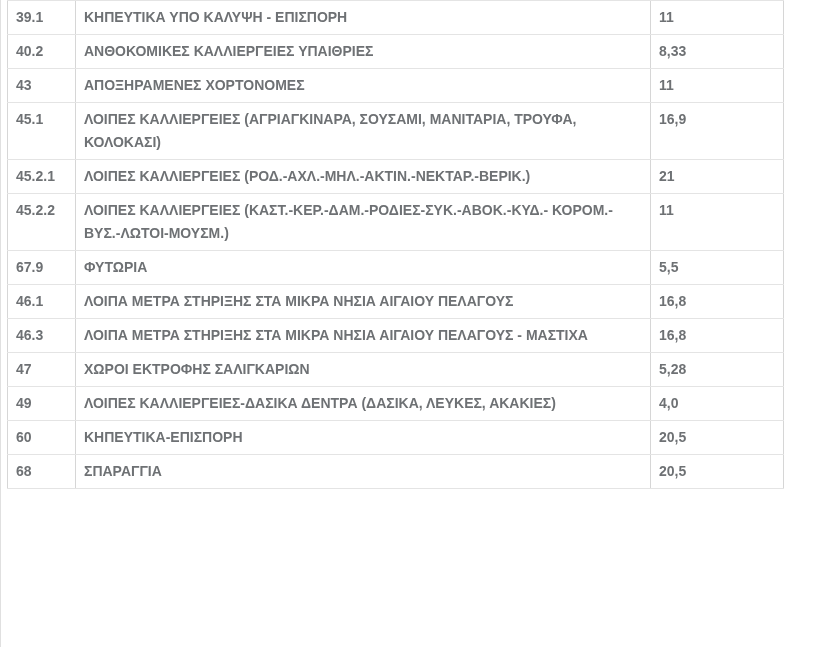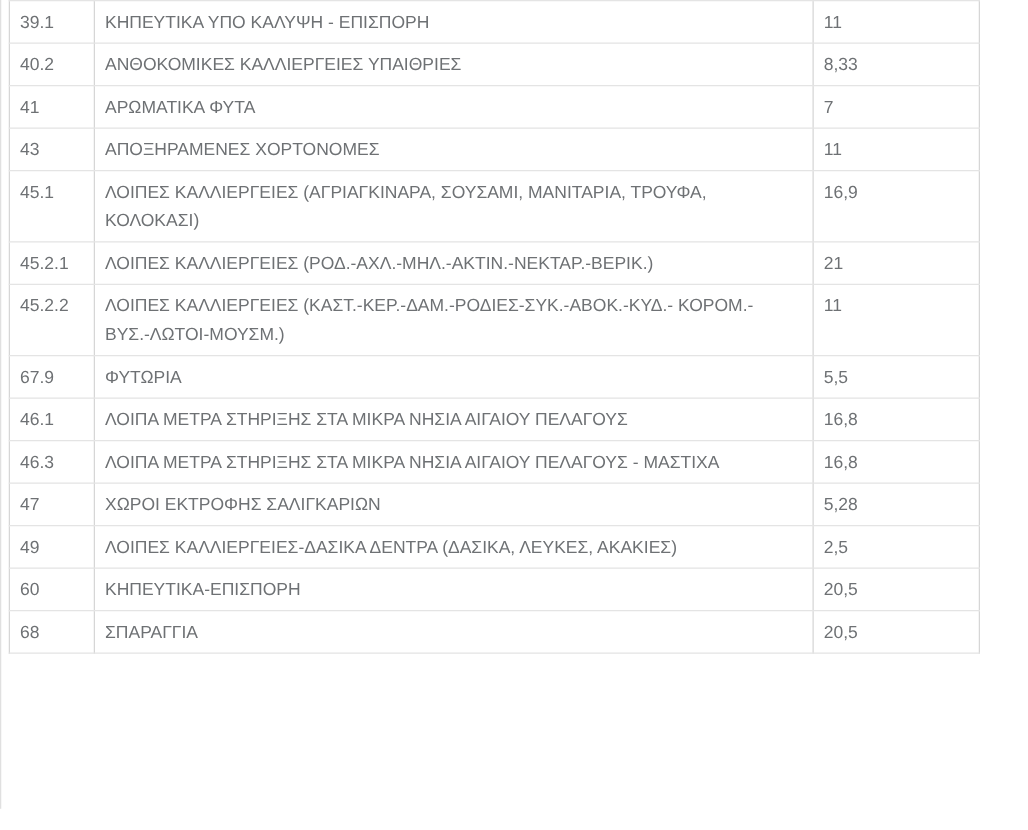--- a/index.html
+++ b/index.html
@@ -7,20 +7,21 @@
     padding: 0;
     background: #ffffff;
   }
   .page {
     position: relative;
     width: 822px;
     height: 664px;
     overflow: hidden;
     background: #ffffff;
     font-family: "Liberation Sans", "DejaVu Sans", sans-serif;
+    font-weight: bold;
   }
   .left-edge-line {
     position: absolute;
     left: 0;
     top: 0;
     width: 1px;
     height: 647px;
     background: #e0e0e0;
   }
   table.data-table {
@@ -72,25 +73,20 @@
     <td>39.1</td>
     <td>ΚΗΠΕΥΤΙΚΑ ΥΠΟ ΚΑΛΥΨΗ - ΕΠΙΣΠΟΡΗ</td>
     <td>11</td>
   </tr>
         <tr>
     <td>40.2</td>
     <td>ΑΝΘΟΚΟΜΙΚΕΣ ΚΑΛΛΙΕΡΓΕΙΕΣ ΥΠΑΙΘΡΙΕΣ</td>
     <td>8,33</td>
   </tr>
         <tr>
-    <td>41</td>
-    <td>ΑΡΩΜΑΤΙΚΑ ΦΥΤΑ</td>
-    <td>7</td>
-  </tr>
-        <tr>
     <td>43</td>
     <td>ΑΠΟΞΗΡΑΜΕΝΕΣ ΧΟΡΤΟΝΟΜΕΣ</td>
     <td>11</td>
   </tr>
         <tr>
     <td>45.1</td>
     <td>ΛΟΙΠΕΣ ΚΑΛΛΙΕΡΓΕΙΕΣ (ΑΓΡΙΑΓΚΙΝΑΡΑ, ΣΟΥΣΑΜΙ, ΜΑΝΙΤΑΡΙΑ, ΤΡΟΥΦΑ, ΚΟΛΟΚΑΣΙ)</td>
     <td>16,9</td>
   </tr>
         <tr>
@@ -119,21 +115,21 @@
     <td>16,8</td>
   </tr>
         <tr>
     <td>47</td>
     <td>ΧΩΡΟΙ ΕΚΤΡΟΦΗΣ ΣΑΛΙΓΚΑΡΙΩΝ</td>
     <td>5,28</td>
   </tr>
         <tr>
     <td>49</td>
     <td>ΛΟΙΠΕΣ ΚΑΛΛΙΕΡΓΕΙΕΣ-ΔΑΣΙΚΑ ΔΕΝΤΡΑ (ΔΑΣΙΚΑ, ΛΕΥΚΕΣ, ΑΚΑΚΙΕΣ)</td>
-    <td>2,5</td>
+    <td>4,0</td>
   </tr>
         <tr>
     <td>60</td>
     <td>ΚΗΠΕΥΤΙΚΑ-ΕΠΙΣΠΟΡΗ</td>
     <td>20,5</td>
   </tr>
         <tr>
     <td>68</td>
     <td>ΣΠΑΡΑΓΓΙΑ</td>
     <td>20,5</td>

